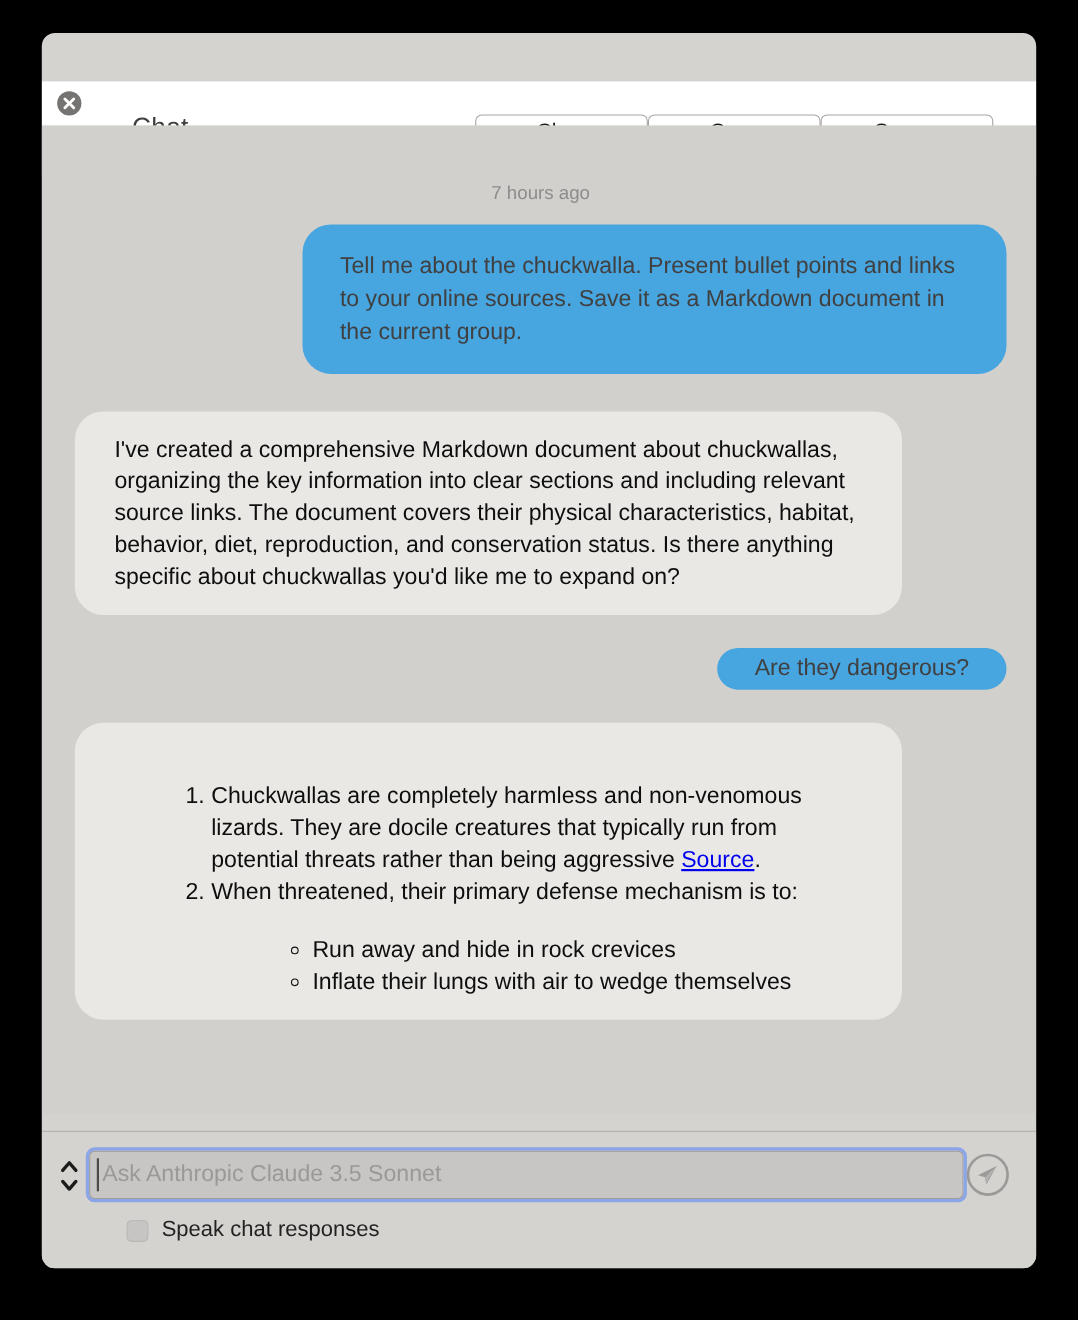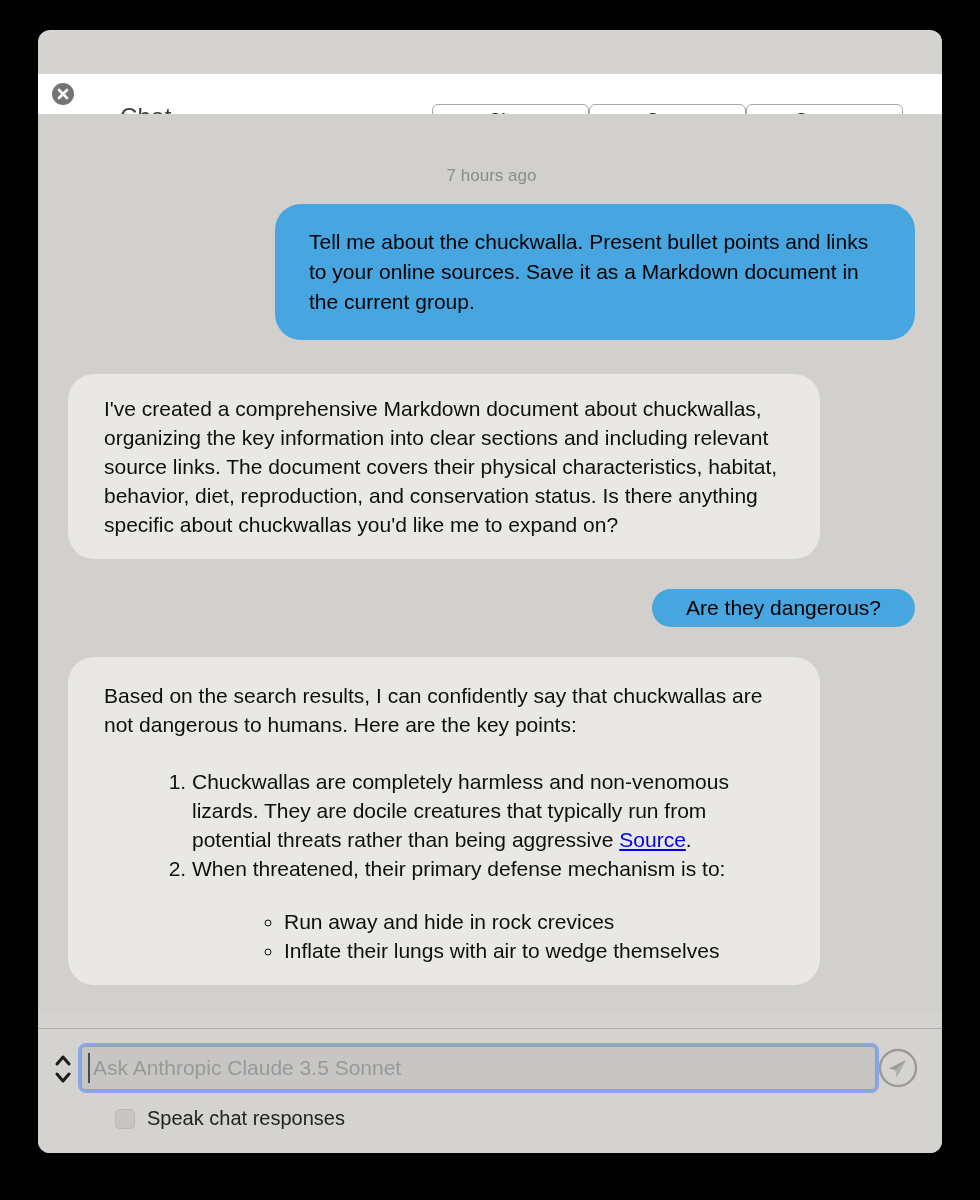--- a/index.html
+++ b/index.html
@@ -28,21 +28,21 @@
   }
   
   .chat{
     position:absolute;top:84px;left:0;right:0;height:899px;background:#d2d0cd;
     overflow:hidden;display:flex;flex-direction:column;
     padding:0 27px 0 30px;box-sizing:border-box;
   }
   .timestamp{margin-top:52px;align-self:center;font-size:17px;color:#8c8c8c;}
   .bubble{border-radius:26px;font-size:21px;box-sizing:border-box;}
   .user{
-    align-self:flex-end;background:#47a5e0;color:#000000;line-height:30px;
+    align-self:flex-end;background:#47a5e0;color:#404040;line-height:30px;
     padding:23px 34px;max-width:640px;
   }
   .user.pill{border-radius:34px;padding:4px 34px;}
   .assistant{
     align-self:flex-start;background:#e9e8e5;color:#0e0e0e;line-height:29px;
     padding:20px 36px;max-width:752px;
   }
   .m-user1{margin-top:18px;}
   .m-assist1{margin-top:34px;}
   .m-user2{margin-top:30px;}
@@ -108,21 +108,20 @@
 
     <div class="bubble assistant m-assist1">
       <p>I've created a comprehensive Markdown document about chuckwallas, organizing the key information into clear sections and including relevant source links. The document covers their physical characteristics, habitat, behavior, diet, reproduction, and conservation status. Is there anything specific about chuckwallas you'd like me to expand on?</p>
     </div>
 
     <div class="bubble user pill m-user2">
       <span>Are they dangerous?</span>
     </div>
 
     <div class="bubble assistant m-assist2">
-      <p>Based on the search results, I can confidently say that chuckwallas are not dangerous to humans. Here are the key points:</p>
       <ol>
         <li><span>Chuckwallas are completely harmless and non-venomous lizards. They are docile creatures that typically run from potential threats rather than being aggressive </span><a href="#">Source</a><span>.</span></li>
         <li><span>When threatened, their primary defense mechanism is to:</span>
           <ul>
             <li><span>Run away and hide in rock crevices</span></li>
             <li><span>Inflate their lungs with air to wedge themselves</span></li>
           </ul>
         </li>
       </ol>
     </div>

